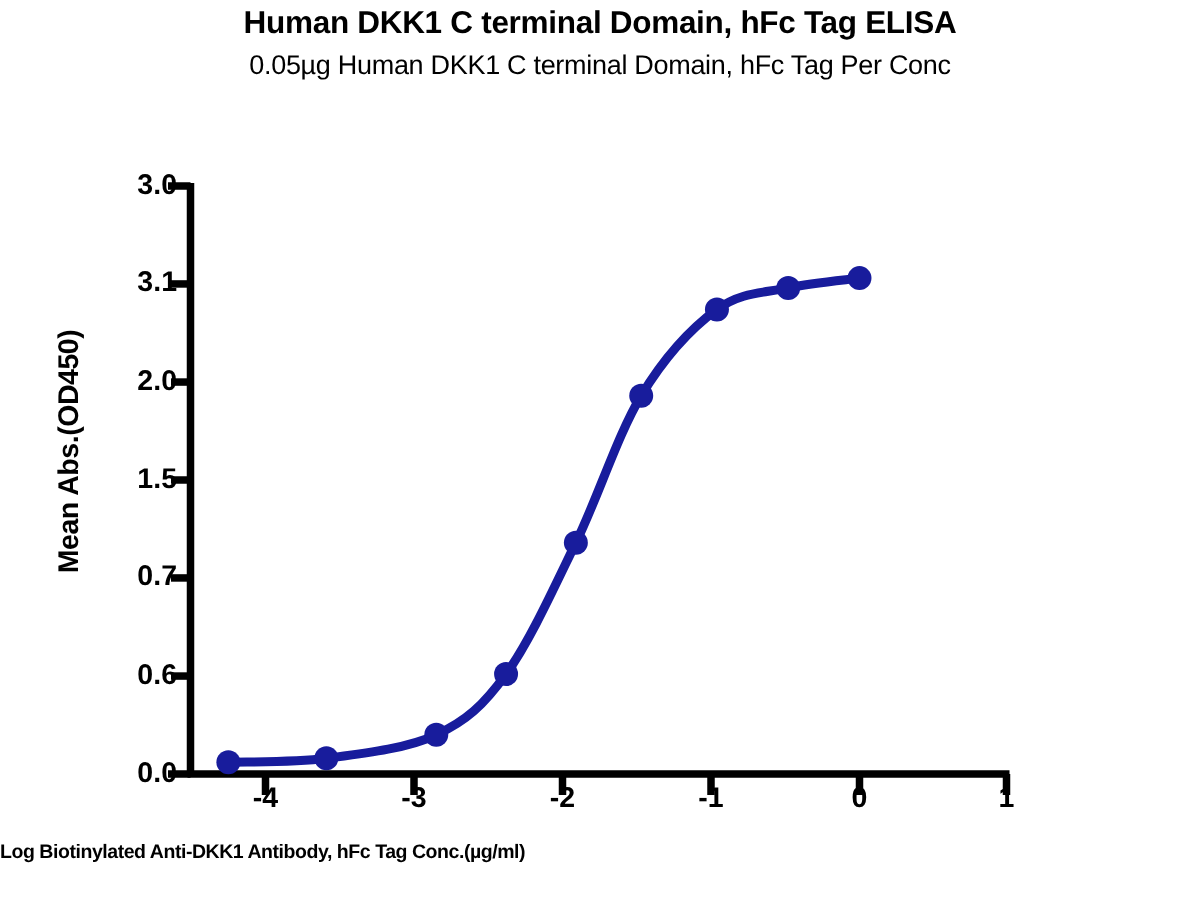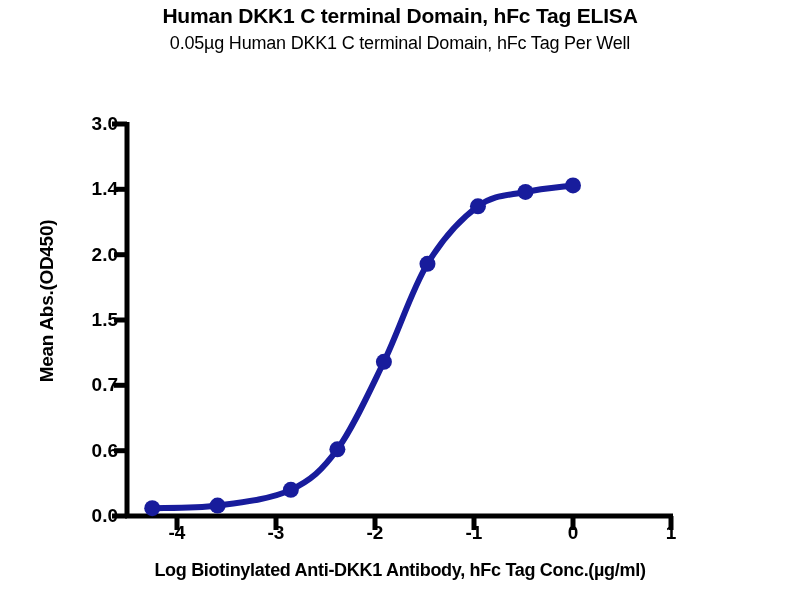--- a/index.html
+++ b/index.html
@@ -1,44 +1,44 @@
 <!DOCTYPE html>
 <html><head>
 <meta charset="utf-8">
 <style>
   html,body{margin:0;padding:0;}
   body{width:800px;height:600px;background:#ffffff;font-family:"Liberation Sans",sans-serif;overflow:hidden;position:relative;}
   #chart-root{position:absolute;left:0;top:0;width:800px;height:540px;}
   .title{position:absolute;left:0;top:4px;width:800px;text-align:center;font-size:21px;font-weight:bold;color:#000;letter-spacing:-0.2px;}
   .subtitle{position:absolute;left:0;top:33px;width:800px;text-align:center;font-size:18px;font-weight:normal;color:#000;letter-spacing:-0.2px;}
-  .xlabel{position:absolute;left:0;top:560px;width:800px;text-align:center;font-size:18px;font-weight:bold;color:#000;letter-spacing:-0.3px;}
+  .xlabel{position:absolute;left:0;top:560px;width:800px;font-size:13px;font-weight:bold;color:#000;letter-spacing:-0.3px;}
   .ylabel{position:absolute;left:-118px;top:290px;width:330px;text-align:center;font-size:19px;font-weight:bold;color:#000;transform:rotate(-90deg);transform-origin:center center;letter-spacing:-0.3px;}
   .ytick-label{position:absolute;right:0;font-size:19px;font-weight:bold;color:#000;text-align:right;width:52px;transform:translateY(-50%);}
   .ytick-wrap{position:absolute;left:62px;top:0;width:56px;height:600px;}
   .xtick-label{position:absolute;font-size:19px;font-weight:bold;color:#000;text-align:center;width:40px;transform:translateX(-50%);top:522px;}
   svg{position:absolute;left:0;top:0;}
 </style>
 </head>
 <body>
 
 <div id="chart-root">
 
   <div class="title">Human DKK1 C terminal Domain, hFc Tag ELISA</div>
-  <div class="subtitle">0.05µg Human DKK1 C terminal Domain, hFc Tag Per Well</div>
+  <div class="subtitle">0.05µg Human DKK1 C terminal Domain, hFc Tag Per Conc</div>
 
   <div class="ylabel">Mean Abs.(OD450)</div>
   <div class="xlabel">Log Biotinylated Anti-DKK1 Antibody, hFc Tag Conc.(µg/ml)</div>
 
   <div class="ytick-wrap">
     <div class="ytick-label" style="top:516px">0.0</div>
     <div class="ytick-label" style="top:450.7px">0.6</div>
     <div class="ytick-label" style="top:385.3px">0.7</div>
     <div class="ytick-label" style="top:320px">1.5</div>
     <div class="ytick-label" style="top:254.7px">2.0</div>
-    <div class="ytick-label" style="top:189.3px">1.4</div>
+    <div class="ytick-label" style="top:189.3px">3.1</div>
     <div class="ytick-label" style="top:124px">3.0</div>
   </div>
 
   <div>
     <div class="xtick-label" style="left:177px">-4</div>
     <div class="xtick-label" style="left:276px">-3</div>
     <div class="xtick-label" style="left:375px">-2</div>
     <div class="xtick-label" style="left:474px">-1</div>
     <div class="xtick-label" style="left:573px">0</div>
     <div class="xtick-label" style="left:671px">1</div>

